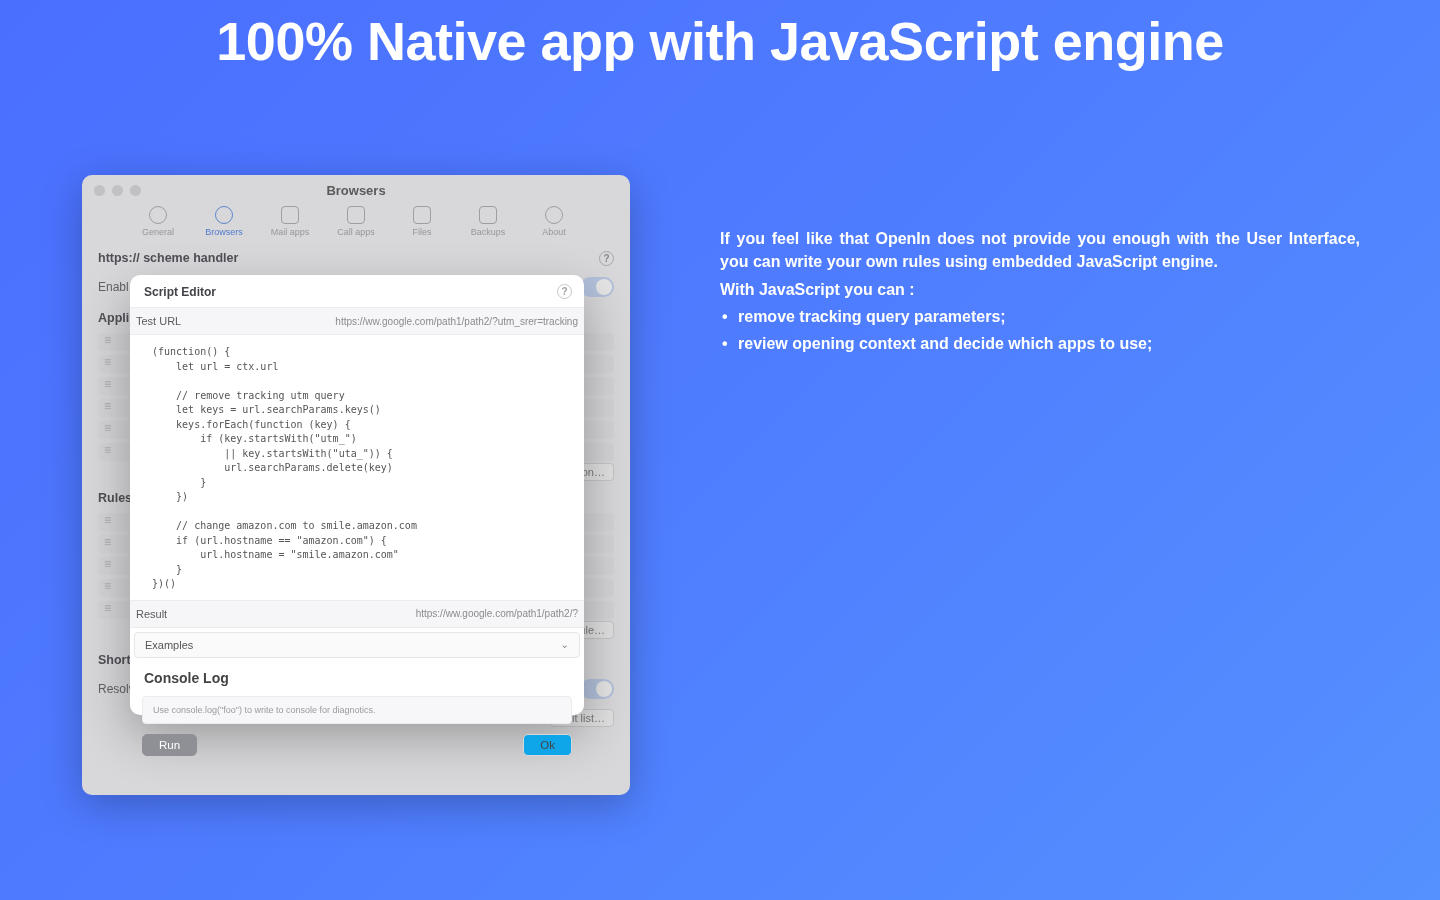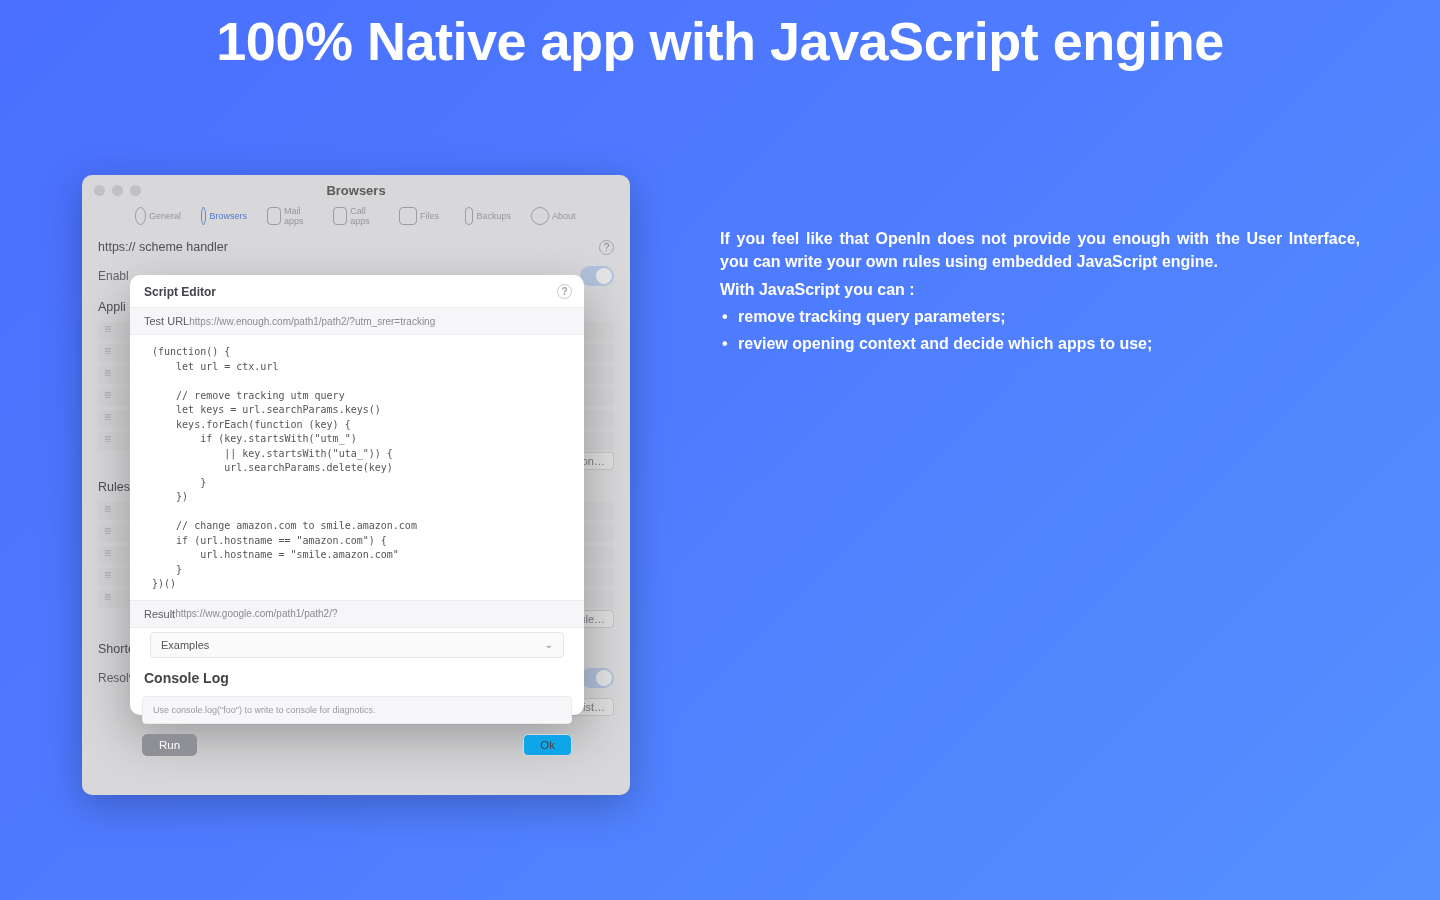--- a/index.html
+++ b/index.html
@@ -47,26 +47,26 @@
   }
   .app-dim {
     position: absolute; inset: 0;
     background: rgba(0,0,0,.10);
     pointer-events: none;
   }
   .traffic { position: absolute; left: 12px; top: 10px; display: flex; gap: 7px; }
   .traffic span { width: 11px; height: 11px; border-radius: 50%; background: #d7d7da; }
   .win-title { text-align: center; padding-top: 8px; font-size: 13px; font-weight: 600; color: #666; }
   .toolbar { display: flex; justify-content: center; gap: 20px; margin-top: 8px; }
-  .tool-item { display: flex; flex-direction: row; align-items: center; width: 46px; color: #a9a9ae; font-size: 9px; gap: 3px; }
+  .tool-item { display: flex; flex-direction: column; align-items: center; width: 46px; color: #a9a9ae; font-size: 9px; gap: 3px; }
   .tool-item.active { color: #5b88e6; }
   .tool-ico { width: 18px; height: 18px; border: 1.5px solid currentColor; border-radius: 4px; opacity: .9; }
   .tool-ico.circle { border-radius: 50%; }
 
-  .section-title { font-size: 12.5px; font-weight: 400; color: #585860; padding: 14px 16px 6px; }
+  .section-title { font-size: 12.5px; font-weight: 700; color: #585860; padding: 14px 16px 6px; }
   .section-title .help { float: right; width: 15px; height: 15px; border-radius: 50%; border: 1px solid #b9b9bf; color: #97979e; font-size: 10px; text-align: center; line-height: 13px; }
   .row { display: flex; align-items: center; justify-content: space-between; padding: 6px 16px; font-size: 12px; color: #6d6d74; }
   .toggle { width: 34px; height: 20px; border-radius: 20px; background: #d9d9dd; position: relative; }
   .toggle.on { background: #c7d7f4; }
   .toggle::after { content: ""; position: absolute; top: 2px; right: 2px; width: 16px; height: 16px; border-radius: 50%; background: #fff; }
   .list-stub { margin: 2px 16px; }
   .list-stub .stub { height: 18px; background: #ececef; border-radius: 3px; margin-bottom: 4px; position: relative; }
   .list-stub .stub::before { content:"≡"; position:absolute; left:6px; top:0; color:#c1c1c7; font-size:12px; }
   .pill-btn { position: absolute; right: 16px; font-size: 11px; color: #8a8a90; background: #fafafb; border: 1px solid #dcdce0; border-radius: 4px; padding: 2px 8px; }
 
@@ -80,35 +80,35 @@
     background: #ffffff;
     border-radius: 10px;
     box-shadow: 0 20px 50px rgba(0,0,0,.30);
     display: flex;
     flex-direction: column;
     font-size: 11px;
     color: #333;
   }
   .sheet-header { padding: 10px 14px 8px; font-size: 12px; font-weight: 600; color: #424248; position: relative; }
   .sheet-header .help { position: absolute; right: 12px; top: 9px; width: 15px; height: 15px; border-radius: 50%; border: 1px solid #c6c6cc; color: #a0a0a6; font-size: 10px; text-align: center; line-height: 13px; }
-  .field-row { display: flex; align-items: center; background: #f6f6f8; border-top: 1px solid #ececef; border-bottom: 1px solid #ececef; padding: 7px 14px; font-size: 11px; }
+  .field-row { display: flex; align-items: center; justify-content: space-between; background: #f6f6f8; border-top: 1px solid #ececef; border-bottom: 1px solid #ececef; padding: 7px 6px; font-size: 11px; }
   .field-row .label { color: #5a5a60; }
   .field-row .val { color: #8a8a90; font-size: 10px; }
   .code-area {
     flex: 0 0 auto;
     padding: 10px 14px 8px 22px;
     font-family: Menlo, Consolas, monospace;
     font-size: 10px;
     line-height: 1.45;
     color: #555;
     white-space: pre;
     overflow: hidden;
   }
   .sect-label { padding: 8px 14px 4px; font-size: 14px; font-weight: 600; color: #444; }
-  .dropdown-row { margin: 4px 20px; background: #fafafb; border: 1px solid #e6e6ea; border-radius: 4px; padding: 6px 10px; display: flex; justify-content: space-between; align-items: center; font-size: 11px; color: #555; }
+  .dropdown-row { margin: 4px 4px; background: #fafafb; border: 1px solid #e6e6ea; border-radius: 4px; padding: 6px 10px; display: flex; justify-content: space-between; align-items: center; font-size: 11px; color: #555; }
   .console-box { margin: 6px 12px 0; background: #f7f7f9; border: 1px solid #ececef; border-radius: 4px; padding: 8px 10px; font-size: 9px; color: #9a9aa0; height: 40px; }
   .sheet-footer { margin-top: auto; display: flex; justify-content: space-between; align-items: center; padding: 10px 12px 12px; }
   .btn { border-radius: 5px; padding: 4px 16px; font-size: 11.5px; border: 1px solid #d7d7db; background: #0ea5e9; color: #444; }
   .btn.run { background: #8f8f96; color: #fff; border-color: #8f8f96; font-weight: 500; }
   .chev { font-size: 10px; color: #888; }
 </style>
 </head>
 <body>
 
 <div class="hero-title">100% Native app with JavaScript engine</div>
@@ -208,21 +208,21 @@
 </div>
 
 <div class="sheet">
   <div class="sheet-header">
     <span>Script Editor</span>
     <span class="help">?</span>
   </div>
 
   <div class="field-row">
     <span class="label">Test URL</span>
-    <span class="val">https://ww.enough.com/path1/path2/?utm_srer=tracking</span>
+    <span class="val">https://ww.google.com/path1/path2/?utm_srer=tracking</span>
   </div>
 
   <div class="code-area">(function() {
     let url = ctx.url
 
     // remove tracking utm query
     let keys = url.searchParams.keys()
     keys.forEach(function (key) {
         if (key.startsWith("utm_")
             || key.startsWith("uta_")) {

